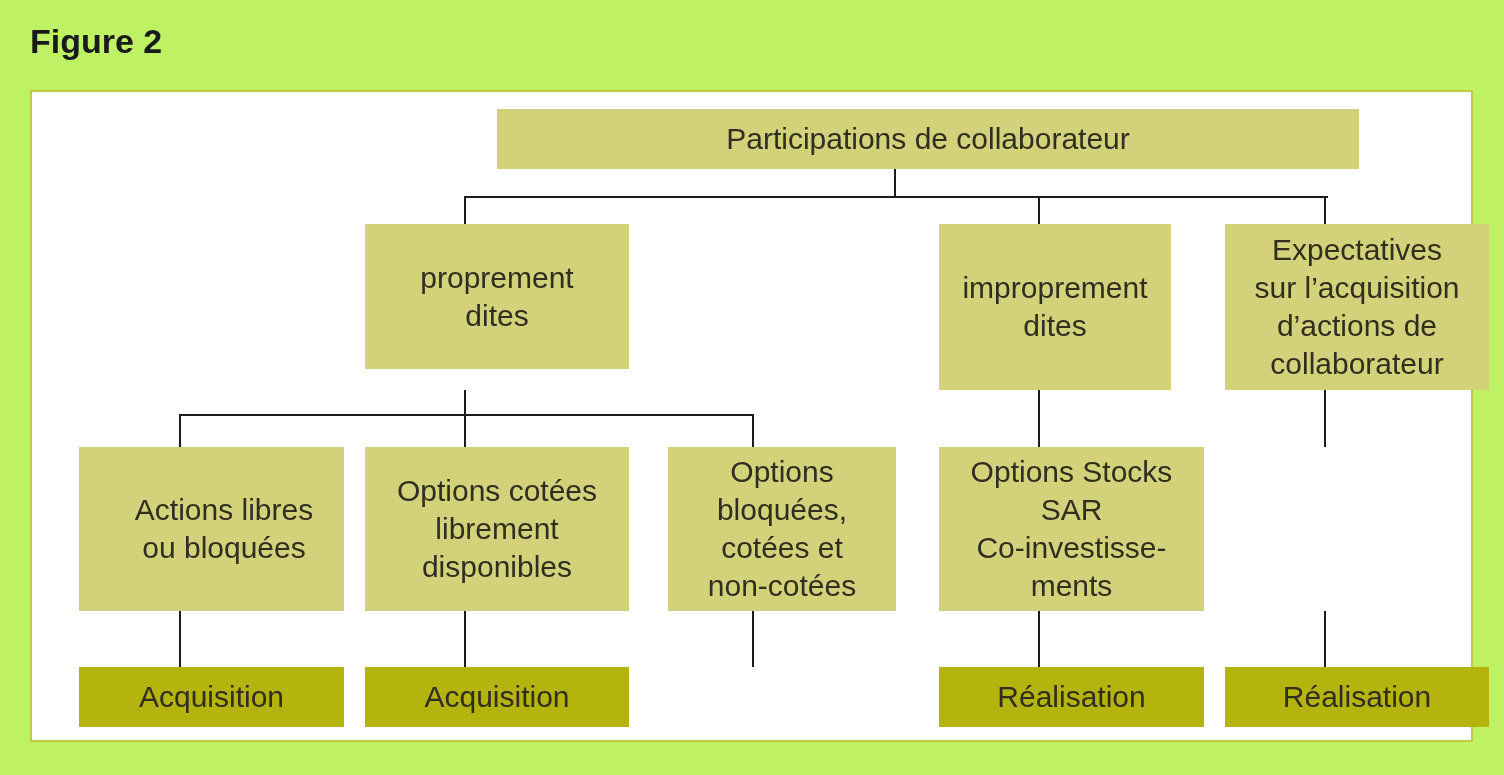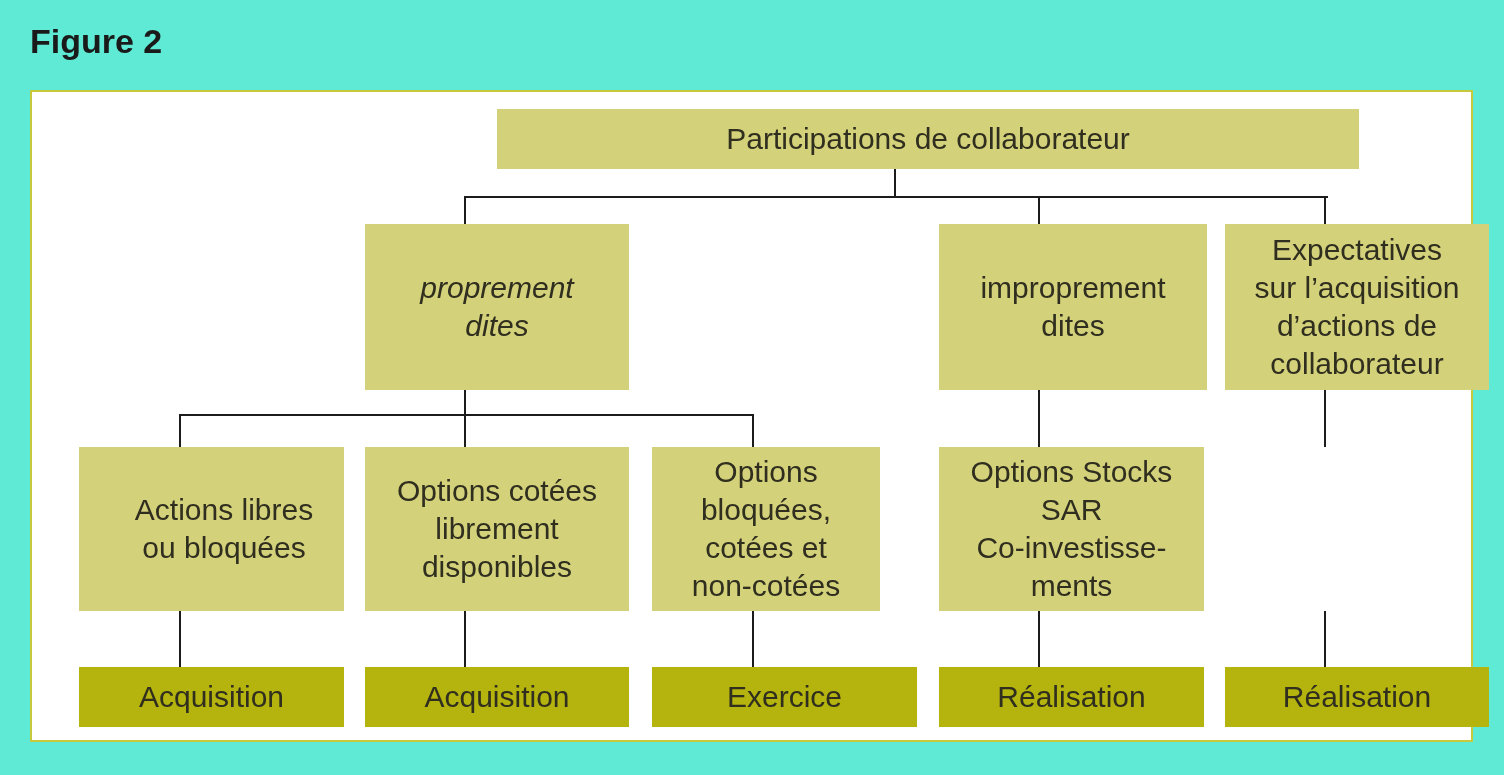--- a/index.html
+++ b/index.html
@@ -10,21 +10,21 @@
     --text: #2f2e1f;
     --title-color: #1a1a1a;
   }
   * { margin: 0; padding: 0; box-sizing: border-box; }
   html, body { background: #ffffff; }
   body { font-family: "Liberation Sans", "DejaVu Sans", sans-serif; }
   .page {
     position: relative;
     width: 1504px;
     height: 775px;
-    background: #5eead4;
+    background: #bef264;
     overflow: hidden;
   }
   .figure-title {
     position: absolute;
     left: 30px;
     top: 22px;
     font-size: 34px;
     font-weight: bold;
     color: var(--title-color);
     letter-spacing: 0px;
@@ -69,55 +69,54 @@
   <div class="frame"></div>
 
   <div class="node light" style="left:465px; top:109px; width:862px; height:60px;">Participations de collaborateur</div>
 
   <div class="vline" style="left:894px; top:169px; height:28px;"></div>
   <div class="hline" style="left:464px; top:196px; width:864px;"></div>
   <div class="vline" style="left:464px; top:197px; height:27px;"></div>
   <div class="vline" style="left:1038px; top:197px; height:27px;"></div>
   <div class="vline" style="left:1324px; top:197px; height:27px;"></div>
 
-  <div class="node light" style="left:333px; top:224px; width:264px; height:166px;font-style:italic;">proprement
+  <div class="node light" style="left:333px; top:224px; width:264px; height:145px;">proprement
 dites</div>
-  <div class="node light" style="left:907px; top:224px; width:268px; height:166px;text-align:center;">improprement
+  <div class="node light" style="left:907px; top:224px; width:232px; height:166px;text-align:center;">improprement
 dites</div>
   <div class="node light" style="left:1193px; top:224px; width:264px; height:166px;">Expectatives
 sur l’acquisition
 d’actions de
 collaborateur</div>
 
   <div class="vline" style="left:464px; top:390px; height:25px;"></div>
   <div class="hline" style="left:179px; top:414px; width:575px;"></div>
   <div class="vline" style="left:179px; top:415px; height:32px;"></div>
   <div class="vline" style="left:464px; top:415px; height:32px;"></div>
   <div class="vline" style="left:752px; top:415px; height:32px;"></div>
   <div class="vline" style="left:1038px; top:390px; height:57px;"></div>
   <div class="vline" style="left:1324px; top:390px; height:57px;"></div>
 
   <div class="node light" style="left:47px; top:447px; width:265px; height:164px;padding-left:25px;">Actions libres
 ou bloquées</div>
   <div class="node light" style="left:333px; top:447px; width:264px; height:164px;">Options cotées
 librement
 disponibles</div>
-  <div class="node light" style="left:620px; top:447px; width:228px; height:164px;">Options bloquées,
+  <div class="node light" style="left:636px; top:447px; width:228px; height:164px;">Options bloquées,
 cotées et
 non-cotées</div>
   <div class="node light" style="left:907px; top:447px; width:265px; height:164px;">Options Stocks
 SAR
 Co-investisse-
 ments</div>
 
   <div class="vline" style="left:179px; top:611px; height:56px;"></div>
   <div class="vline" style="left:464px; top:611px; height:56px;"></div>
   <div class="vline" style="left:752px; top:611px; height:56px;"></div>
   <div class="vline" style="left:1038px; top:611px; height:56px;"></div>
   <div class="vline" style="left:1324px; top:611px; height:56px;"></div>
 
   <div class="node dark" style="left:47px; top:667px; width:265px; height:60px;">Acquisition</div>
   <div class="node dark" style="left:333px; top:667px; width:264px; height:60px;">Acquisition</div>
-  <div class="node dark" style="left:620px; top:667px; width:265px; height:60px;">Exercice</div>
   <div class="node dark" style="left:907px; top:667px; width:265px; height:60px;">Réalisation</div>
   <div class="node dark" style="left:1193px; top:667px; width:264px; height:60px;">Réalisation</div>
 
 </div>
 
 </body></html>

